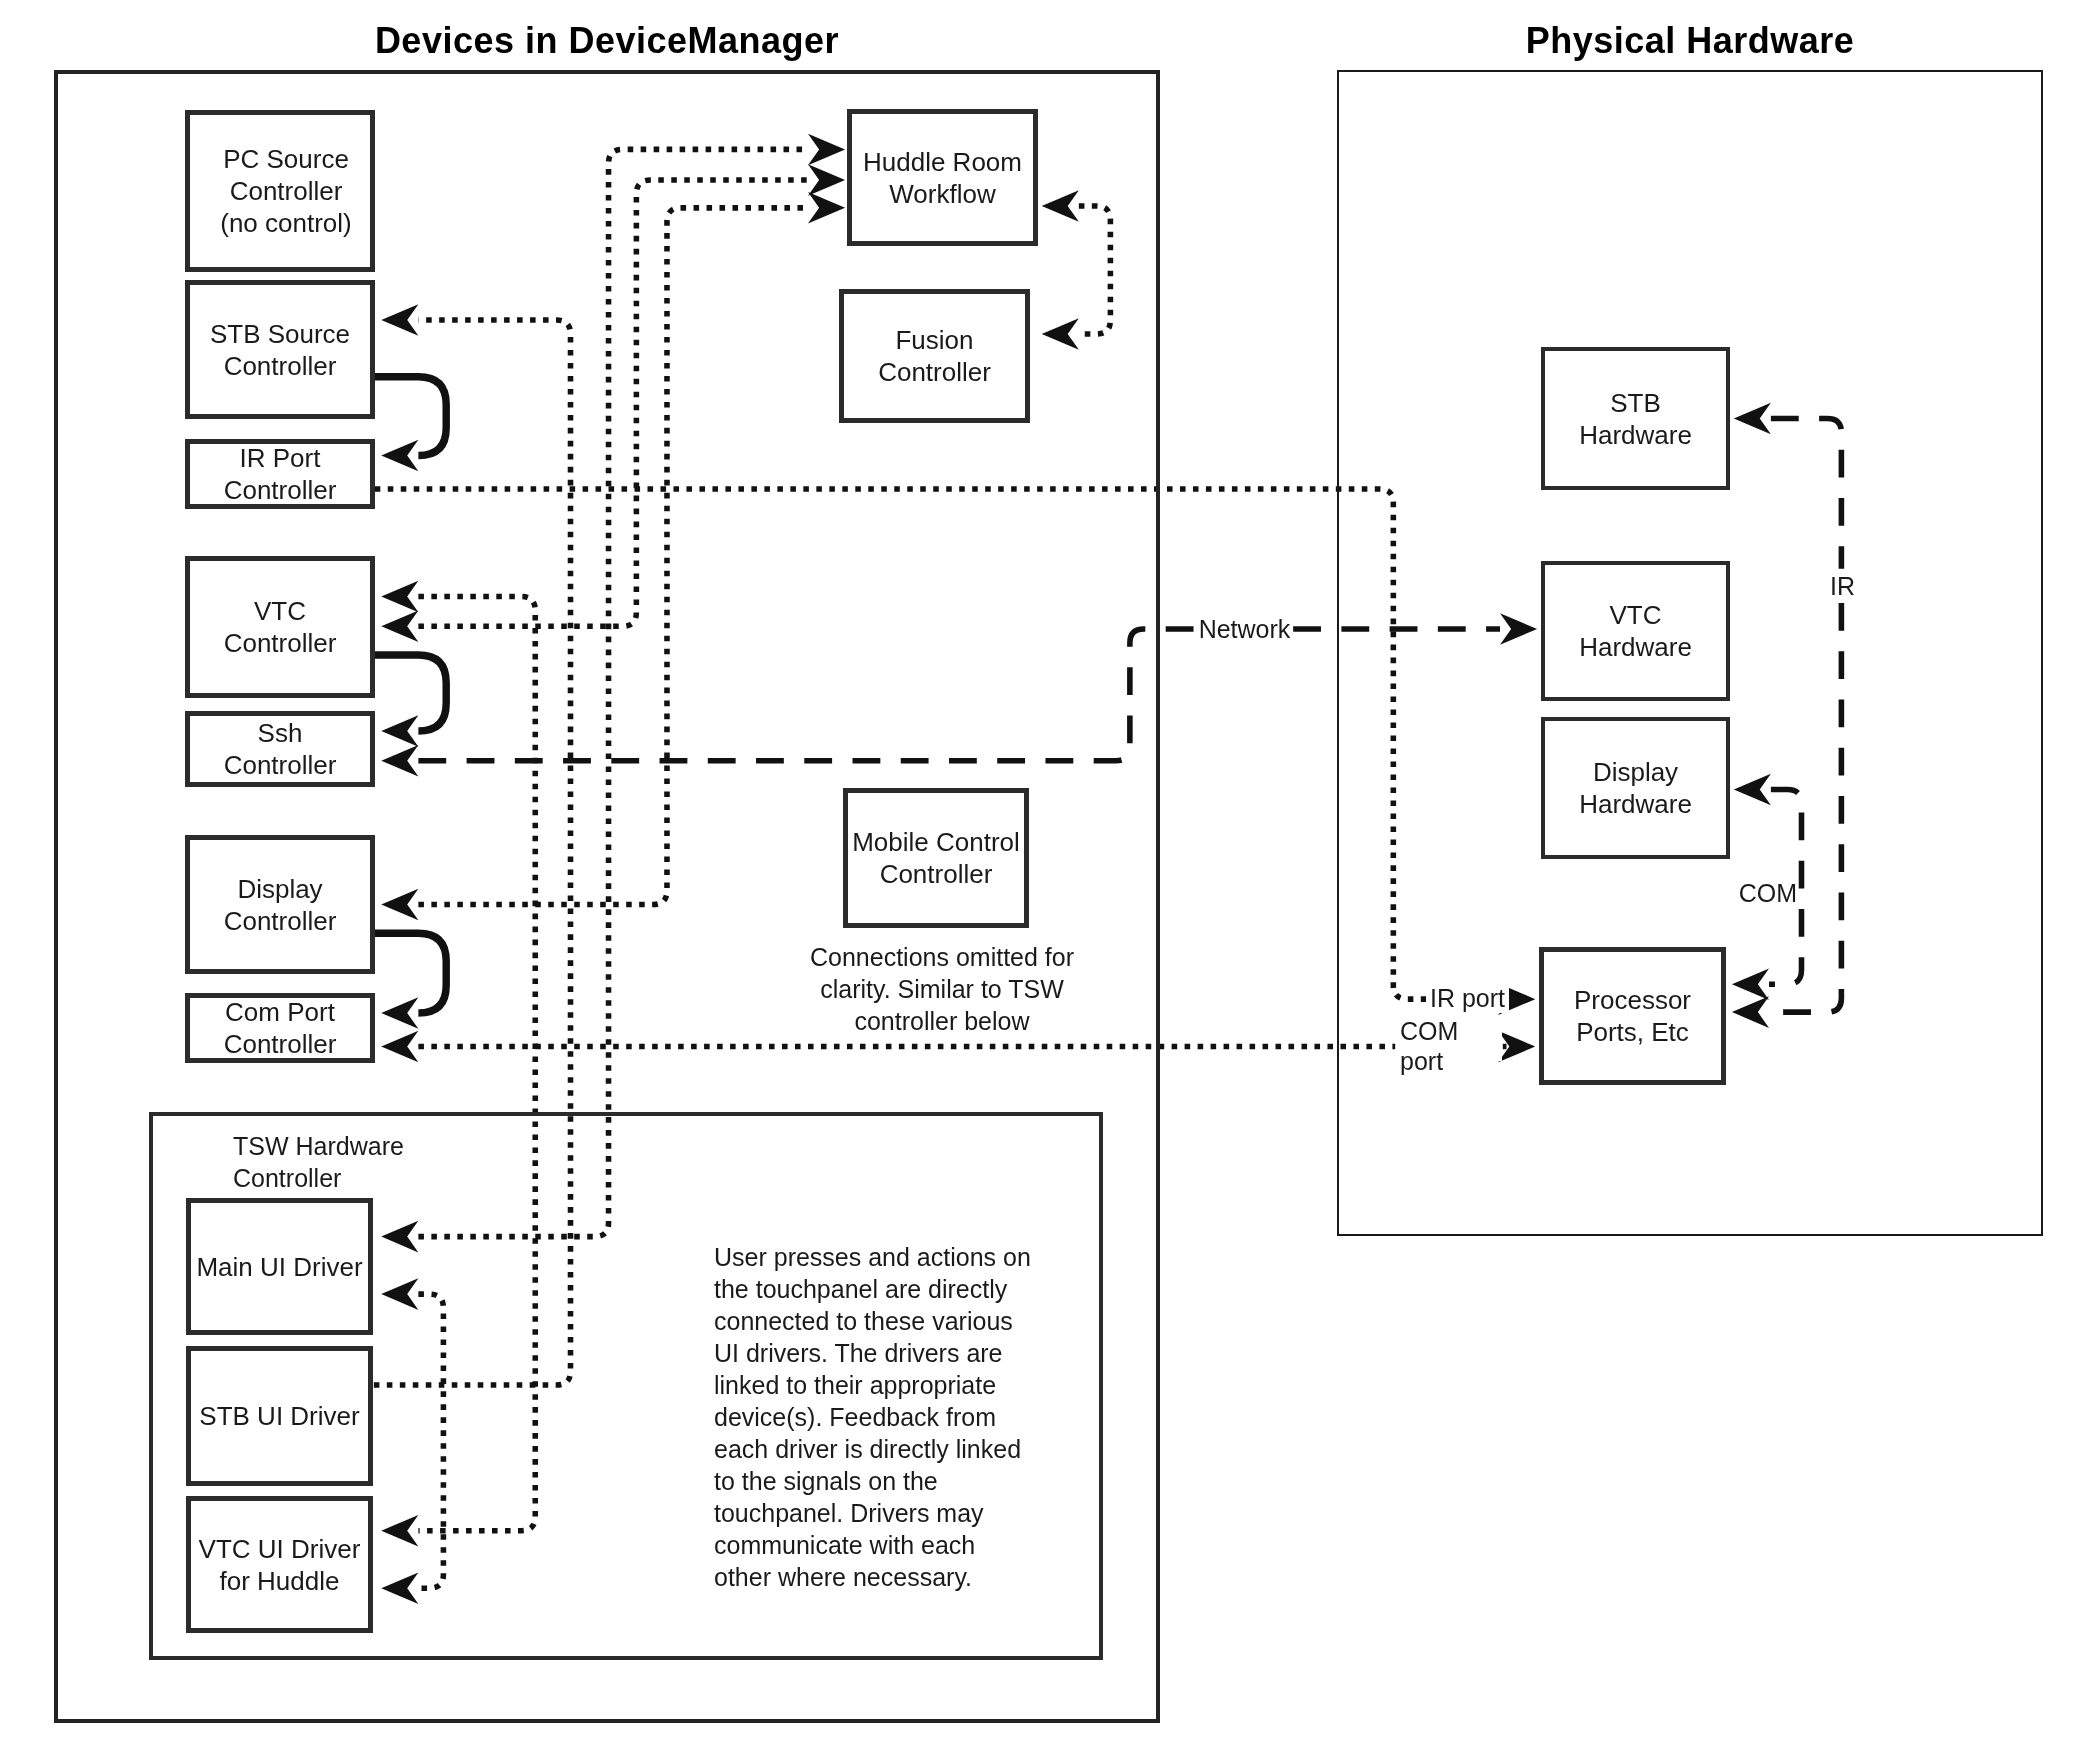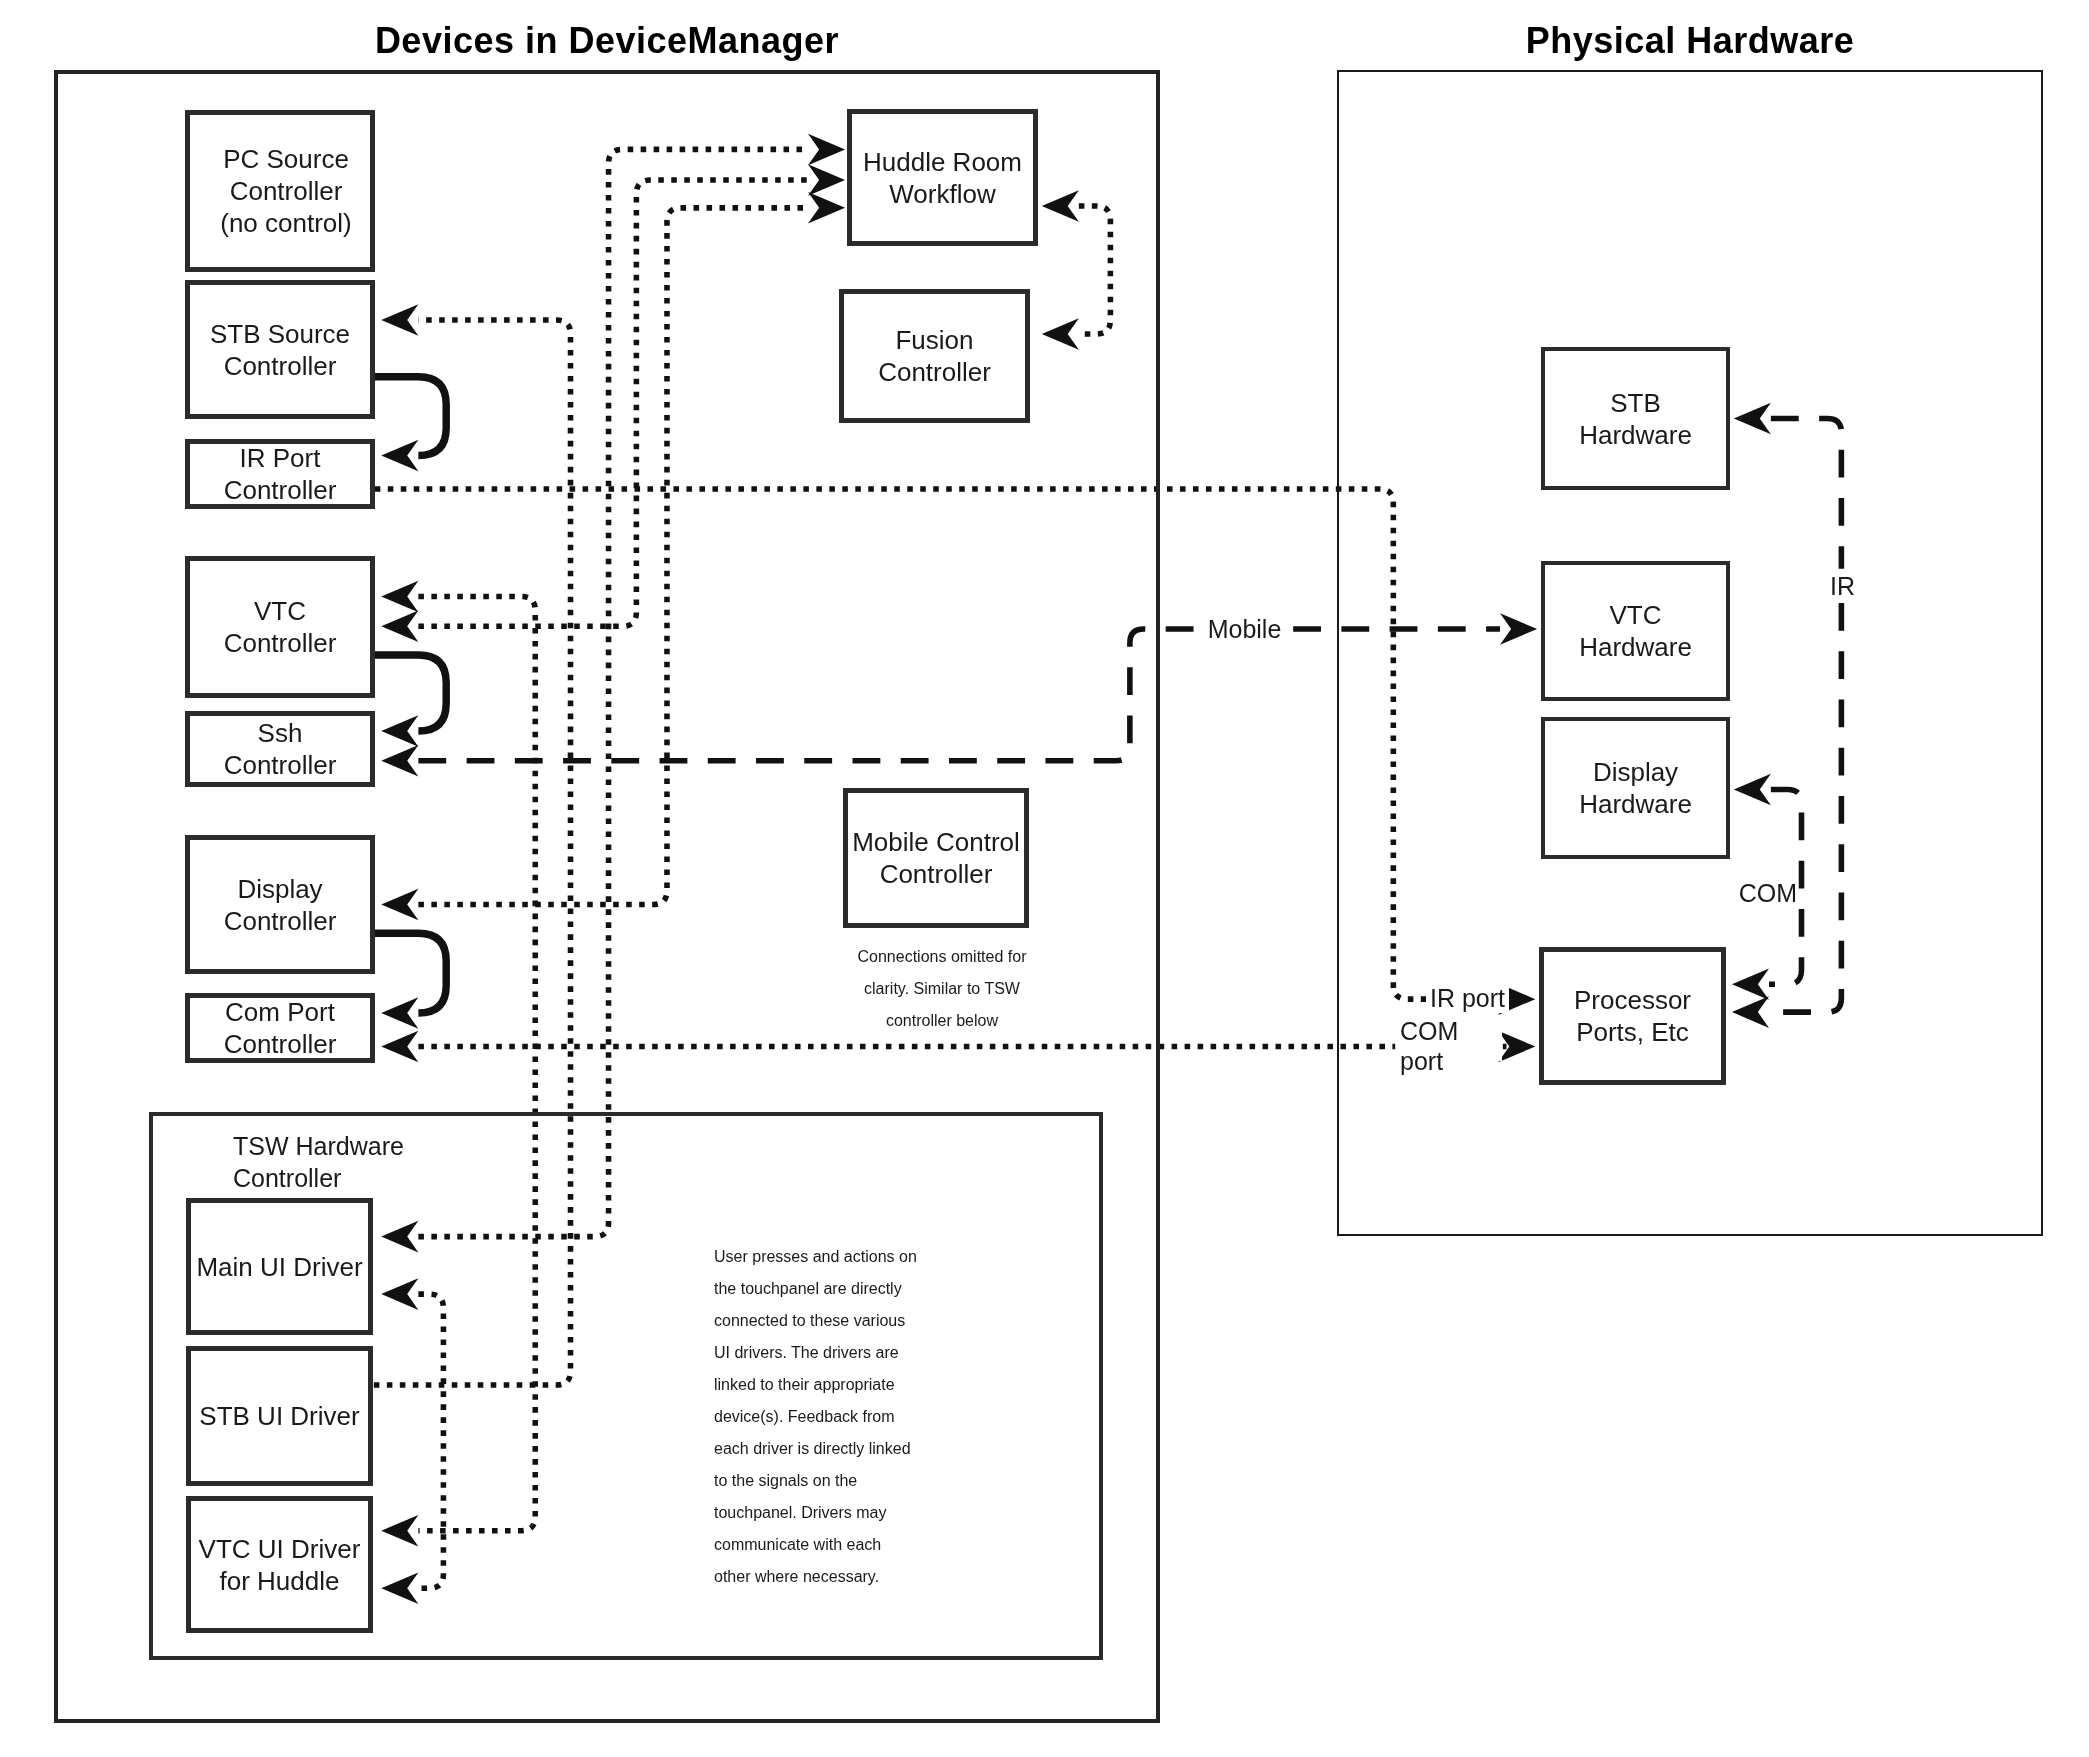--- a/index.html
+++ b/index.html
@@ -10,21 +10,21 @@
   .node{position:absolute;box-sizing:border-box;border:5.6px solid #2b2b2b;background:#fff;
         display:flex;align-items:center;justify-content:center;text-align:center;
         font-size:26px;line-height:32px;white-space:pre-line;z-index:2;}
   .frame{position:absolute;box-sizing:border-box;background:transparent;z-index:2;}
   .frame.devices{border:4.6px solid #232323;}
   .frame.physical{border:2.8px solid #1a1a1a;}
   .frame.tsw{border:4.6px solid #2b2b2b;}
   .title{position:absolute;font-size:36px;font-weight:bold;text-align:center;
          color:#000;z-index:3;letter-spacing:0.5px;}
   .blocklabel{position:absolute;font-size:25px;line-height:32px;white-space:pre-line;z-index:3;margin-left:48px;}
-  .note{position:absolute;font-size:16px;line-height:32px;white-space:pre-line;z-index:3;}
+  .note{position:absolute;font-size:25px;line-height:32px;white-space:pre-line;z-index:3;}
   .note.center{text-align:center;}
   .edgelabel{position:absolute;font-size:25px;line-height:30px;background:#fff;
              display:flex;align-items:center;justify-content:center;z-index:3;}
   .edgelabel.right{justify-content:flex-end;}
 </style>
 </head>
 <body>
 
 <div class="stage">
 
@@ -131,20 +131,20 @@
 
   <div class="node" style="left:1541px;top:347px;width:189px;height:143px;border-width:4.6px;">STB
 Hardware</div>
   <div class="node" style="left:1541px;top:561px;width:189px;height:140px;border-width:4.6px;">VTC
 Hardware</div>
   <div class="node" style="left:1541px;top:717px;width:189px;height:142px;border-width:4.6px;">Display
 Hardware</div>
   <div class="node" style="left:1539px;top:947px;width:187px;height:138px;">Processor
 Ports, Etc</div>
 
-  <div class="edgelabel" style="left:1198px;top:614px;width:93px;height:30px;">Mobile</div>
+  <div class="edgelabel" style="left:1198px;top:614px;width:93px;height:30px;">Network</div>
   <div class="edgelabel" style="left:1824px;top:571px;width:37px;height:30px;">IR</div>
   <div class="edgelabel right" style="left:1723px;top:878px;width:74px;height:30px;">COM</div>
   <div class="edgelabel" style="left:1426px;top:983px;width:83px;height:30px;">IR port</div>
   <div class="edgelabel" style="left:1400px;top:1031px;width:102px;height:30px;">COM port</div>
 
 </div>
 
 
 </body></html>

